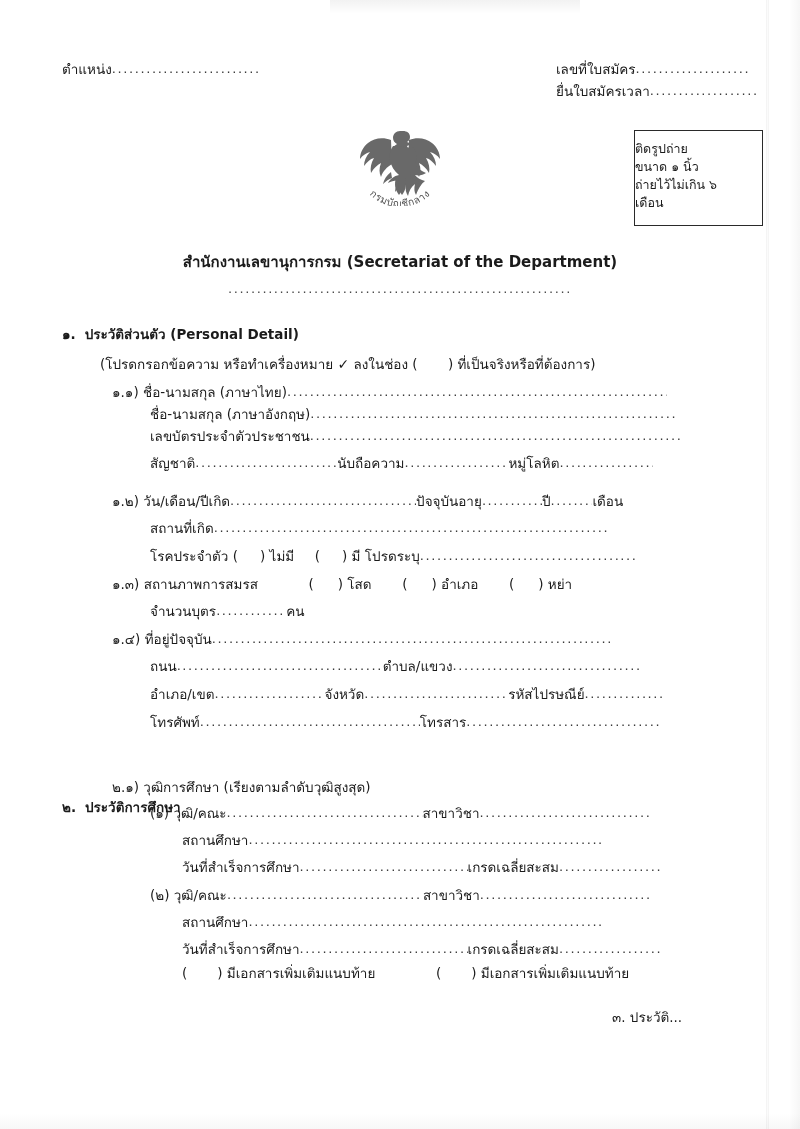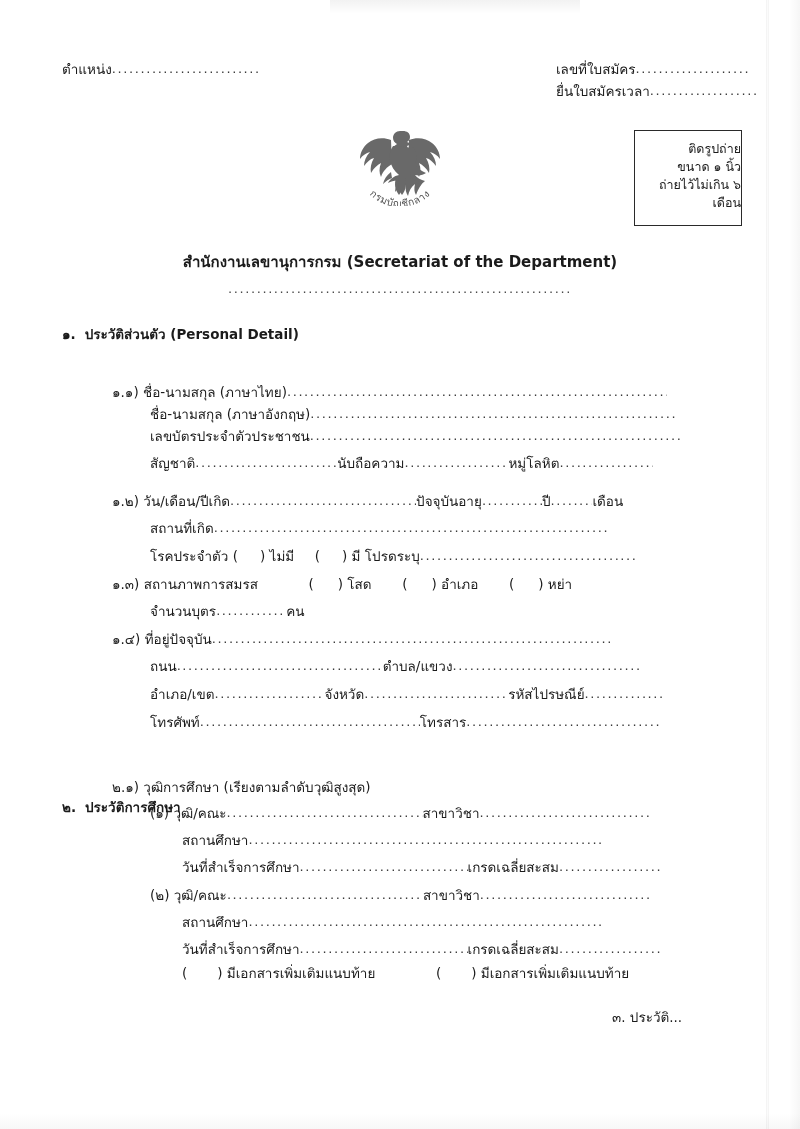--- a/index.html
+++ b/index.html
@@ -72,25 +72,25 @@
     color: #3a3a3a;
     font-size: 13px;
     position: relative;
     top: -1px;
   }
 
   
   .photo-box {
     left: 634px;
     top: 130px;
-    width: 108px;
+    width: 129px;
     height: 96px;
     border: 1px solid #2a2a2a;
     box-sizing: border-box;
-    text-align: right;
+    text-align: left;
     padding-top: 9px;
     font-size: 12.5px;
     line-height: 1.45;
   }
 
   
   .emblem {
     left: 341px;
     top: 124px;
     width: 118px;
@@ -198,20 +198,26 @@
     </svg>
   </div>
 
   <div class="abs thai title-sub">สำนักงานเลขานุการกรม (Secretariat of the Department)</div>
   <div class="abs thai title-rule">............................................................</div>
 
   <div class="abs thai sec-1">
     <span class="num">๑.</span><span>ประวัติส่วนตัว (Personal Detail)</span>
   </div>
 
+  <div class="abs thai instr">
+    <span>(โปรดกรอกข้อความ หรือทำเครื่องหมาย</span>
+    <span class="check-glyph">✓</span>
+    <span>ลงในช่อง (</span>
+    <span style="display:inline-block;width:26px"></span><span>) ที่เป็นจริงหรือที่ต้องการ)</span>
+  </div>
 
   <div class="abs thai row" style="left:112px; top:385px;">
     <span class="lbl-num">๑.๑)</span>
     <span>ชื่อ-นามสกุล (ภาษาไทย)</span><span class="dots" style="width:380px">........................................................................................................</span>
   </div>
 
   <div class="abs thai row" style="left:150px; top:407px;">
     <span>ชื่อ-นามสกุล (ภาษาอังกฤษ)</span><span class="dots" style="width:366px">........................................................................................................</span>
   </div>
 

